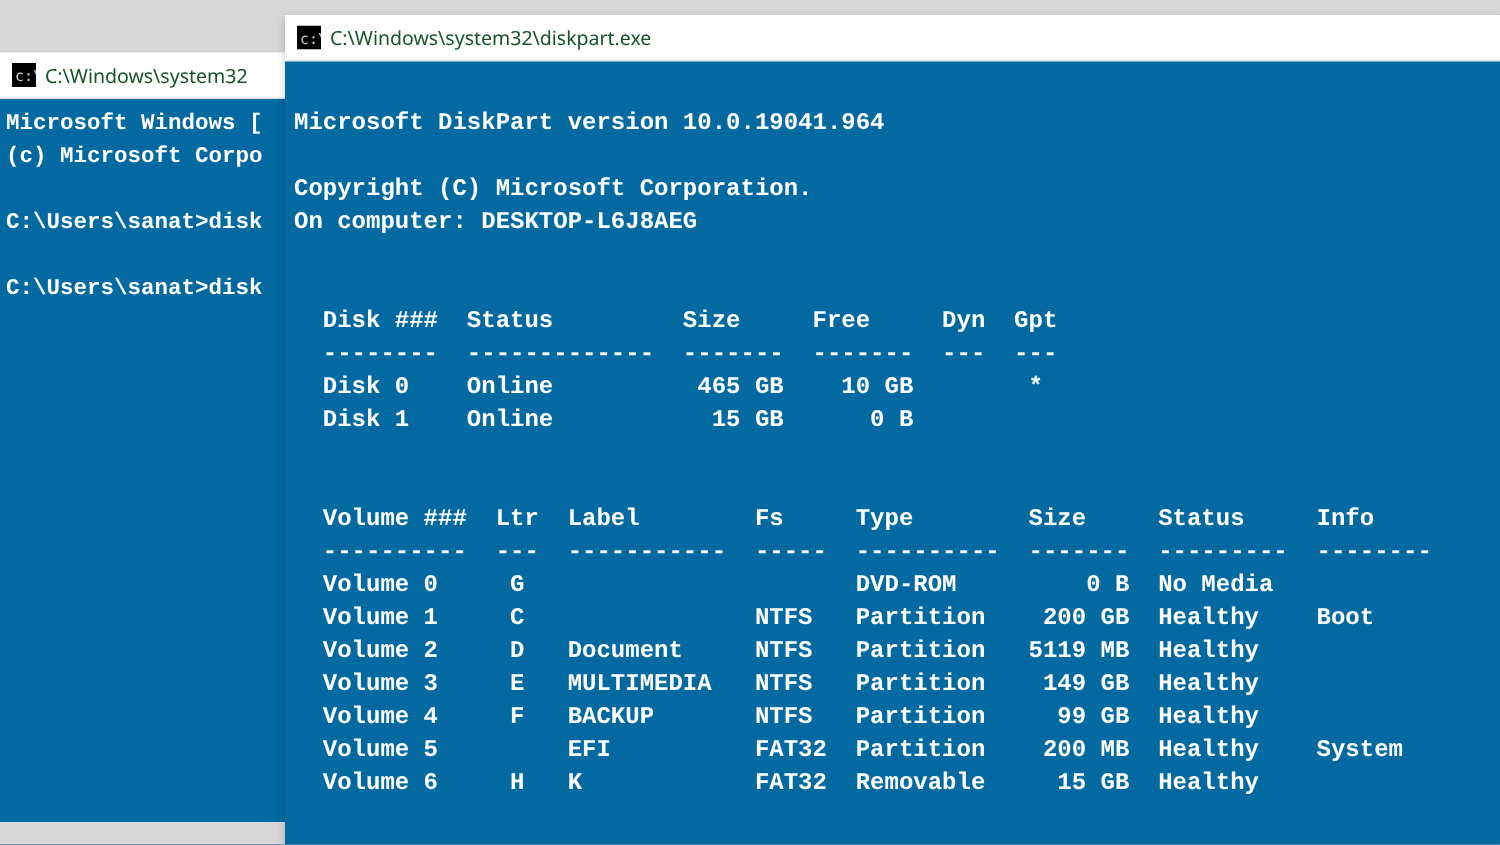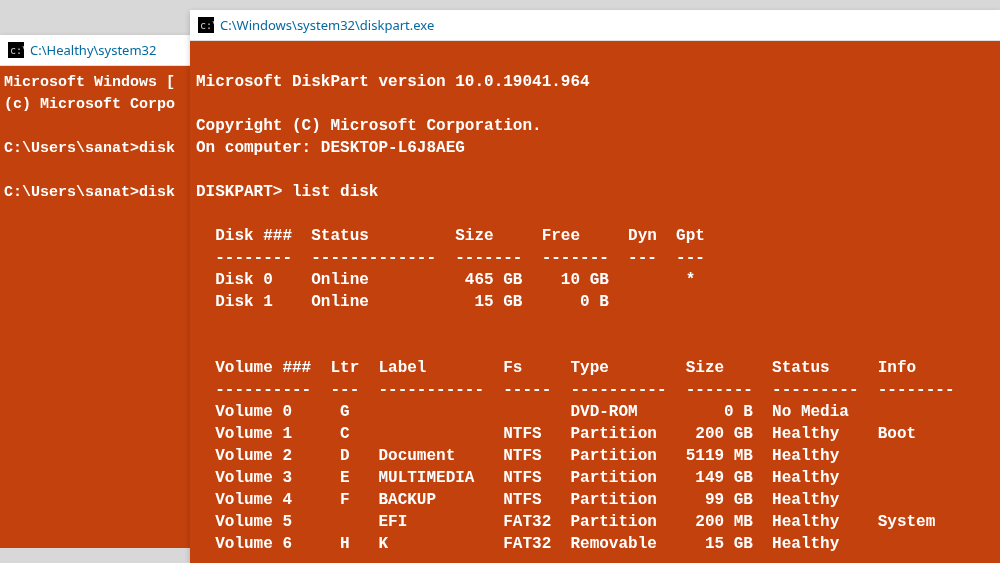--- a/index.html
+++ b/index.html
@@ -1,37 +1,37 @@
 <!DOCTYPE html>
 <html><head>
   <meta charset="utf-8">
   <style>
     body{margin:0;background:#d8d8d8;font-family:Consolas,Courier New,monospace;overflow:hidden;width:1000px;height:563px;position:relative}
     .win{position:absolute;background:#fff;box-shadow:0 2px 6px rgba(0,0,0,.2)}
     .titlebar{height:30px;background:#fff;border-bottom:1px solid #e0e0e0;display:flex;align-items:center;padding:0 8px;gap:6px}
     .titlebar .icon{width:16px;height:16px;display:inline-flex;align-items:center;justify-content:center}
-    .titlebar .title{font-family:"Segoe UI",system-ui;font-size:13px;color:#0369a1}
-    .term{background:#c2410c;color:#fff;font-size:16px;line-height:22px;white-space:pre}
+    .titlebar .title{font-family:"Segoe UI",system-ui;font-size:13px;color:#14532d}
+    .term{background:#0369a1;color:#fff;font-size:16px;line-height:22px;white-space:pre}
     .win1{left:0;top:35px;width:190px;height:500px;z-index:1}
     .win1 .term{padding:6px 4px;height:calc(100% - 30px);font-size:15px;font-weight:bold}
     .win2{left:190px;top:10px;width:810px;height:553px;z-index:2}
     .win2 .term{height:calc(100% - 30px);padding:8px 6px;font-weight:bold;overflow:hidden}
   </style>
 </head>
 <body>
 
 <div class="win win1">
   <div class="titlebar">
     <span class="icon">
       <svg width="16" height="16" viewBox="0 0 16 16">
           <rect x="0" y="0" width="16" height="16" fill="#000"></rect>
           <text x="2" y="12" font-size="10" fill="#ccc" font-family="monospace">c:\</text>
         </svg>
     </span>
-    <span class="title">C:\Healthy\system32</span>
+    <span class="title">C:\Windows\system32</span>
   </div>
   <div class="term">Microsoft Windows [
 (c) Microsoft Corpo
 
 C:\Users\sanat&gt;disk
 
 C:\Users\sanat&gt;disk</div>
 </div>
 
 <div class="win win2">
@@ -43,21 +43,20 @@
         </svg>
     </span>
     <span class="title">C:\Windows\system32\diskpart.exe</span>
   </div>
   <div class="term"><span>
 Microsoft DiskPart version 10.0.19041.964
 
 Copyright (C) Microsoft Corporation.
 On computer: DESKTOP-L6J8AEG
 </span>
-<span>DISKPART&gt; list disk</span>
 <span>
   Disk ###  Status         Size     Free     Dyn  Gpt
   --------  -------------  -------  -------  ---  ---
   Disk 0    Online          465 GB    10 GB        *
   Disk 1    Online           15 GB      0 B
 </span>
 <span>
   Volume ###  Ltr  Label        Fs     Type        Size     Status     Info
   ----------  ---  -----------  -----  ----------  -------  ---------  --------
   Volume 0     G                       DVD-ROM         0 B  No Media

